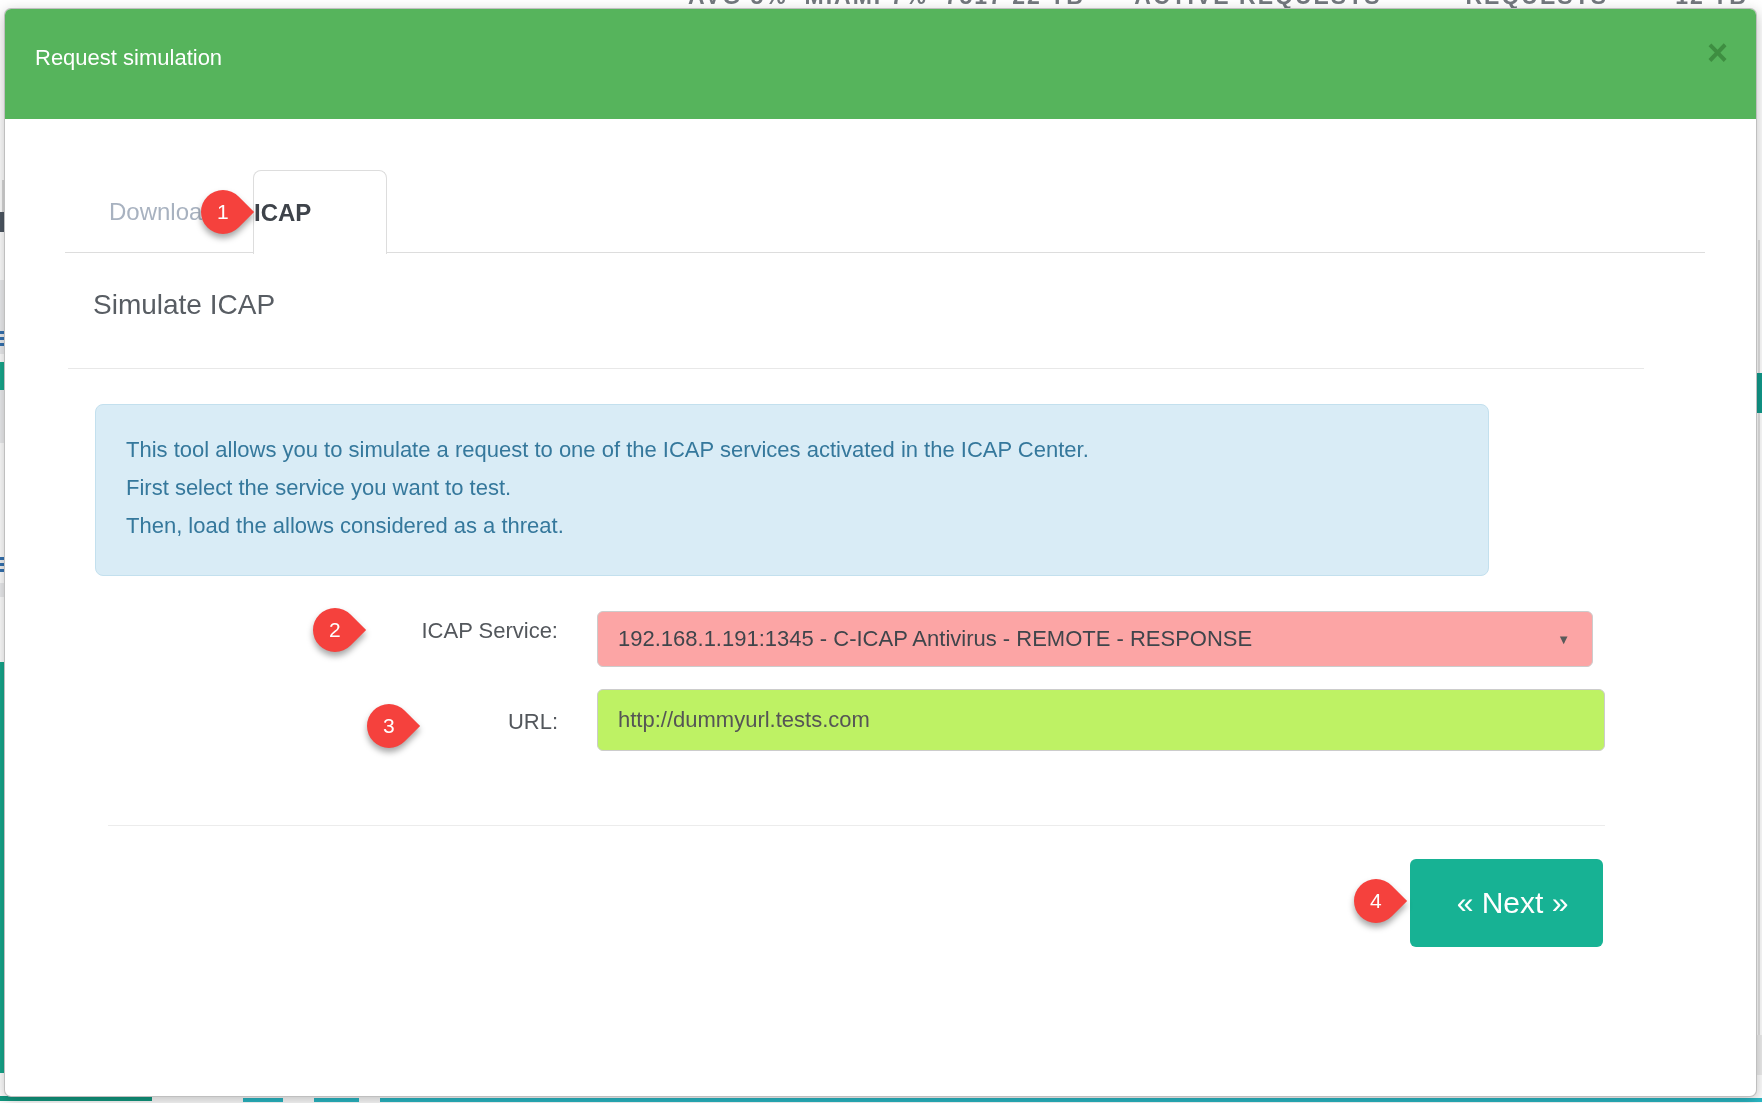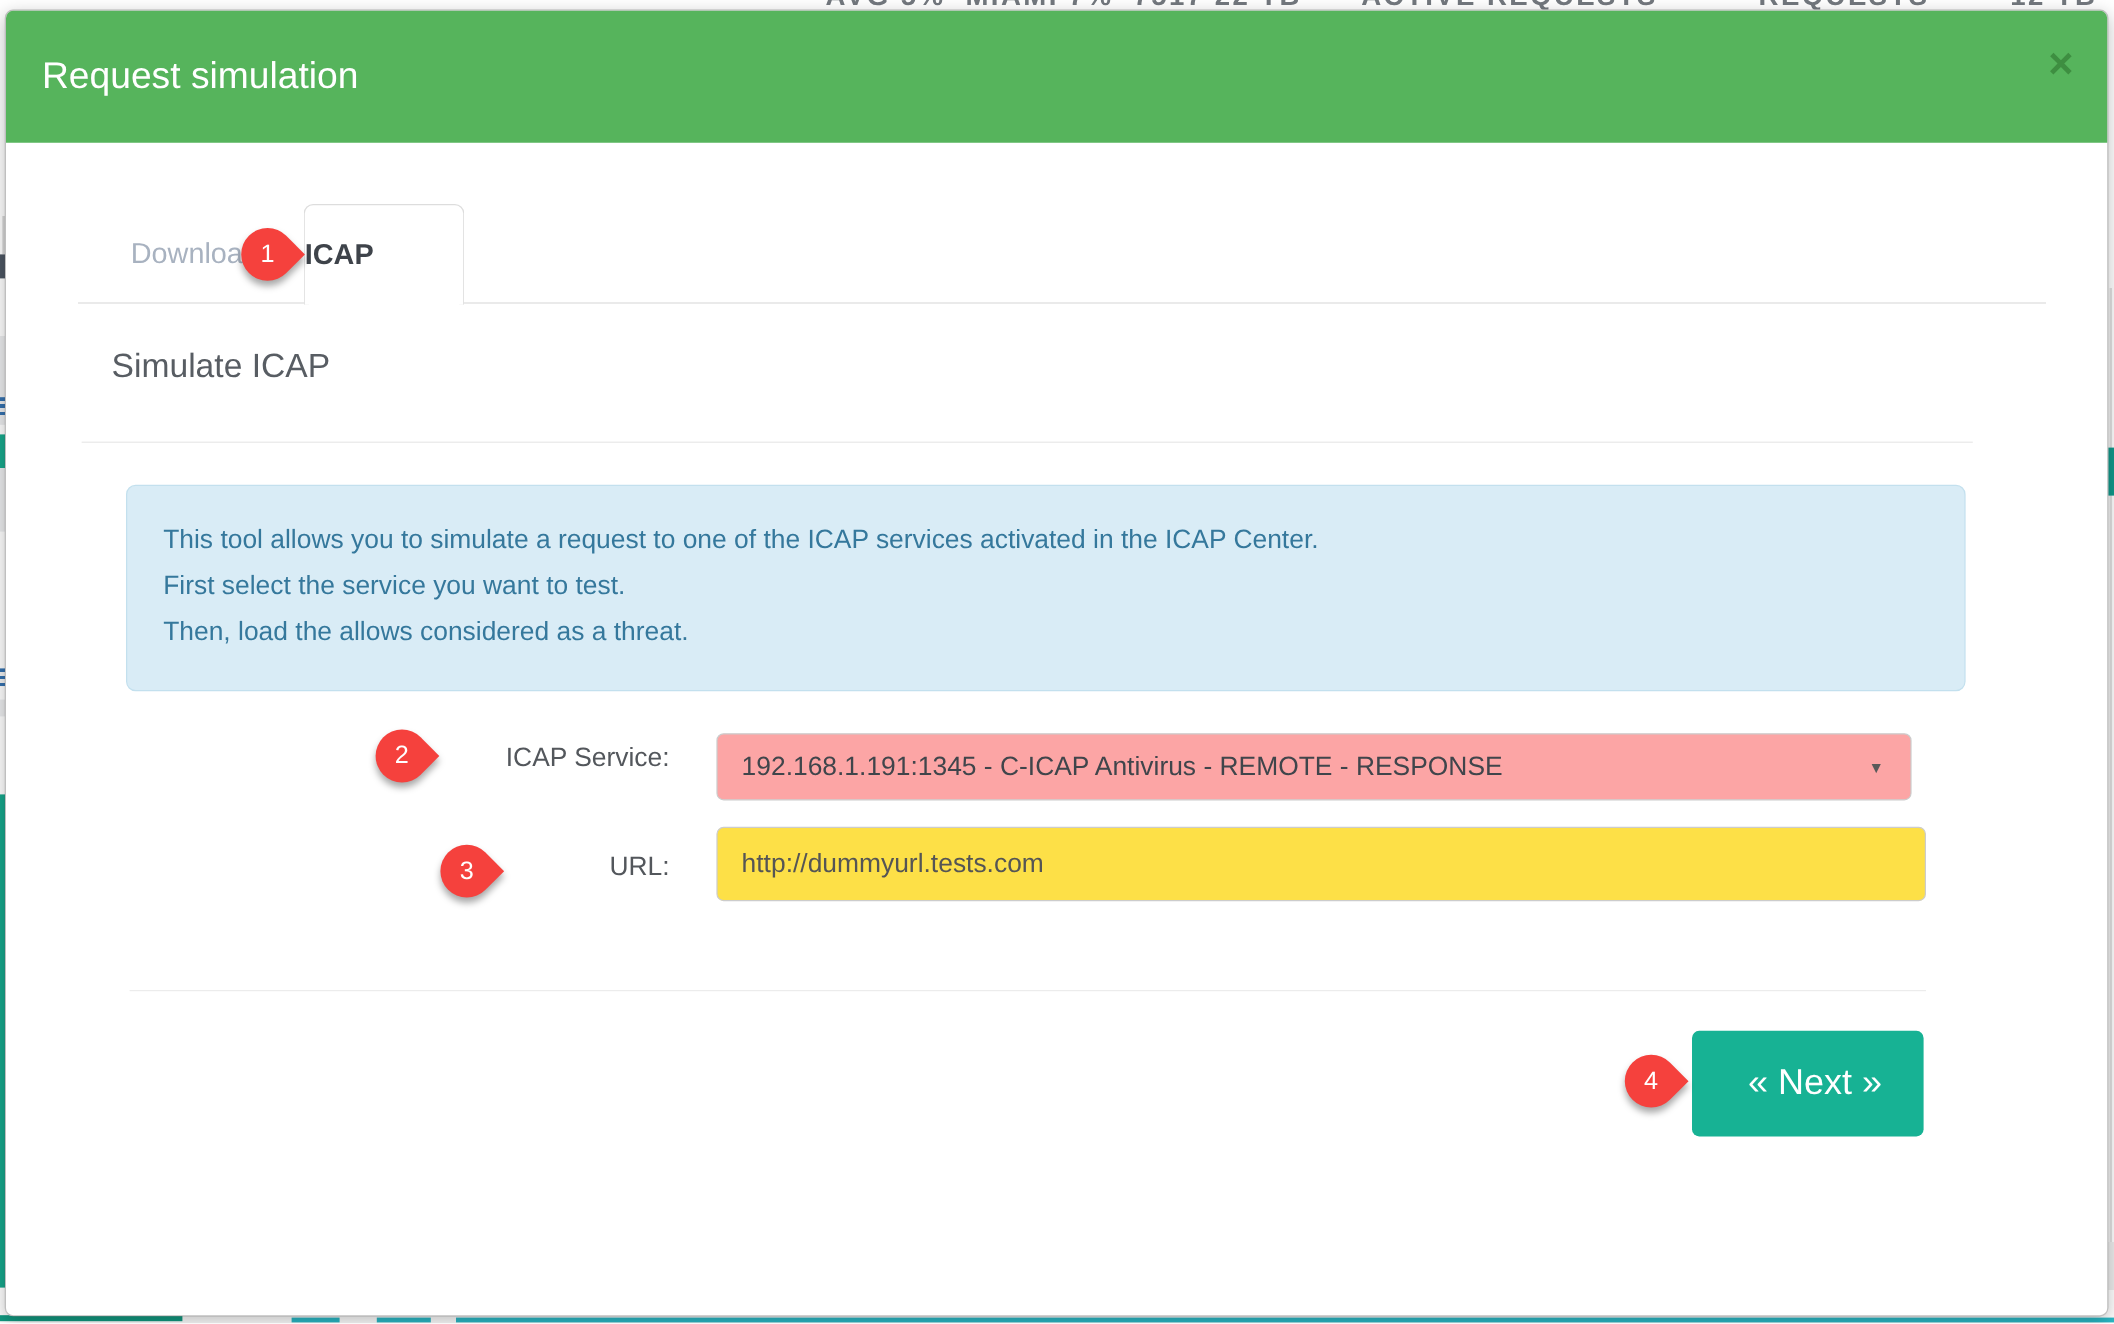--- a/index.html
+++ b/index.html
@@ -30,51 +30,51 @@
   .bb-cyan1  { left:243px; top:1098px; width:40px;  height:4px; background:#2ab9c6; }
   .bb-cyan2  { left:314px; top:1098px; width:45px;  height:4px; background:#2ab9c6; }
   .bb-cyan3  { left:380px; top:1098px; width:1382px; height:4px; background:#2ab9c6; }
 
   
   .modal { position:absolute; left:4px; top:8px; width:1753px; height:1089px;
            background:#ffffff; border:1px solid rgba(0,0,0,0.25); border-radius:7px;
            box-shadow:0 4px 14px rgba(0,0,0,0.25); }
   .modal-header { position:absolute; left:0; top:0; right:0; height:110px;
            background:#56b45c; border-radius:6px 6px 0 0; }
-  .modal-title { position:absolute; left:30px; top:36px; font-size:31px; color:#ffffff; }
+  .modal-title { position:absolute; left:30px; top:36px; font-size:22px; color:#ffffff; }
   .close-icon { position:absolute; right:28px; top:26px; font-size:36px; font-weight:bold;
            color:#3e8e41; cursor:pointer; line-height:1; }
 
   
   .tab-underline { position:absolute; left:60px; top:243px; width:1640px; height:1px; background:#dddddd; }
   .tab-download { position:absolute; left:80px; top:162px; height:82px; padding:0 24px;
            display:flex; align-items:center; font-size:24px; color:#a8b2c0; cursor:pointer; }
   .tab-icap { position:absolute; left:248px; top:161px; width:134px; height:84px; background:#ffffff;
            border:1px solid #dddddd; border-bottom:none; border-radius:8px 8px 0 0;
            display:flex; align-items:center; justify-content:flex-start;
            font-size:24px; font-weight:600; color:#3e434a; z-index:2; cursor:pointer; }
 
   .page-heading { position:absolute; left:88px; top:280px; font-size:28px; color:#585d63; }
   .divider-2 { position:absolute; left:63px; top:359px; width:1576px; height:1px; background:#e8e8e8; }
 
-  .info-box { position:absolute; left:100px; top:395px; width:1533px; height:172px;
+  .info-box { position:absolute; left:90px; top:395px; width:1394px; height:172px;
            background:#d9ecf6; border:1px solid #c3e0ee; border-radius:8px;
            padding:26px 30px; color:#35789c; font-size:22px; line-height:38px; }
 
   .form-label { position:absolute; left:290px; width:263px; text-align:right;
            font-size:22px; color:#53575c; }
   .label-service { top:609px;text-align:right; }
   .label-url { top:700px; }
 
   .select-box { position:absolute; left:592px; top:602px; width:996px; height:56px;
            background:#fca5a5; border:1px solid #cccccc; border-radius:6px;
            font-size:22px; color:#40454b; line-height:54px; padding-left:20px; cursor:pointer; }
   .select-caret { position:absolute; right:22px; top:0; font-size:13px; color:#5a5a5a; line-height:56px; }
   .url-input { position:absolute; left:592px; top:680px; width:1008px; height:62px;
-           background:#fde047; border:1px solid #cccccc; border-radius:6px;
+           background:#bef264; border:1px solid #cccccc; border-radius:6px;
            font-size:22px; color:#555555; padding-left:20px;
            font-family:"Liberation Sans", sans-serif; outline:none; }
 
   .hr-bottom { position:absolute; left:103px; top:816px; width:1497px; height:1px; background:#ececec; }
 
   .next-button { position:absolute; left:1405px; top:850px; width:193px; height:88px;
            background:#17b294; border:none; border-radius:6px; color:#ffffff; font-size:30px;
            font-family:"Liberation Sans", sans-serif; cursor:pointer;padding-left:12px; }
 
   

